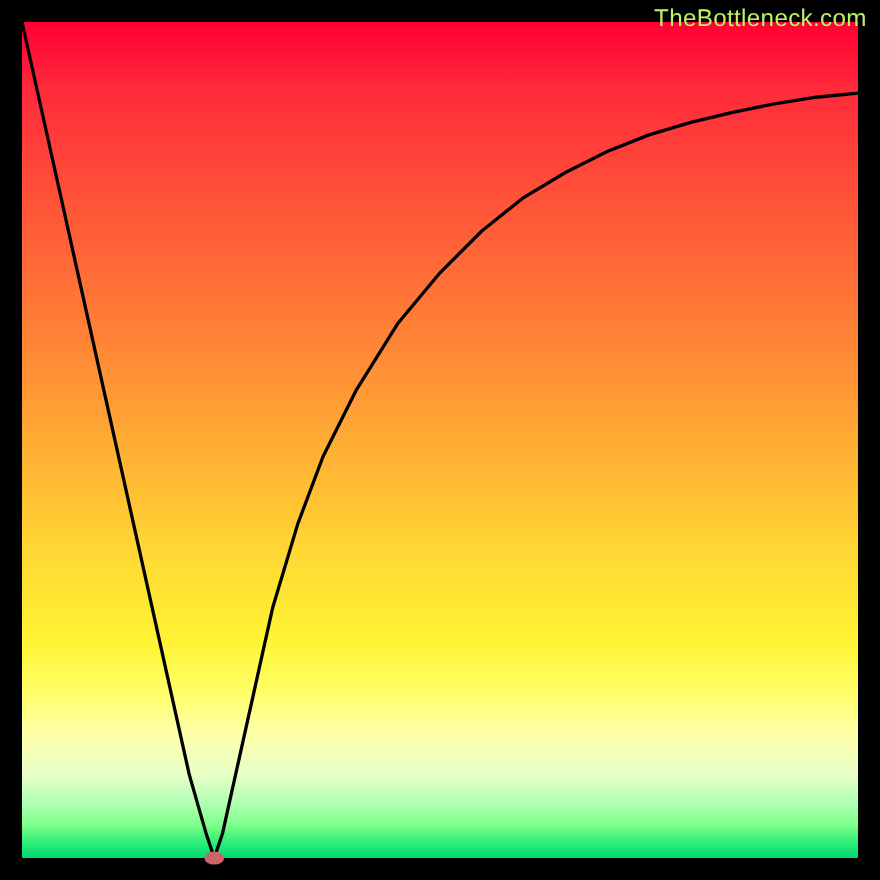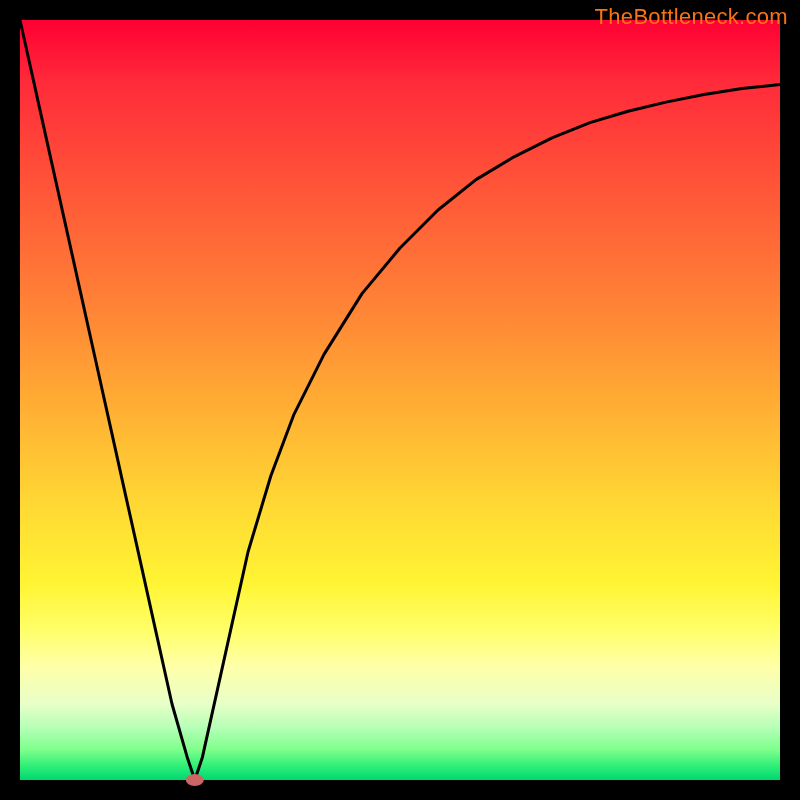--- a/index.html
+++ b/index.html
@@ -13,21 +13,21 @@
   }
   .root {
     position: relative;
     width: 800px;
     height: 800px;
   }
   .watermark {
     position: absolute;
     top: 4px;
     right: 12px;
-    color: #f97316;
+    color: #bef264;
     font-size: 22px;
     font-weight: 400;
     letter-spacing: 0.3px;
     z-index: 10;
   }
   .plot-frame {
     position: absolute;
     left: 20px;
     top: 20px;
     width: 760px;

